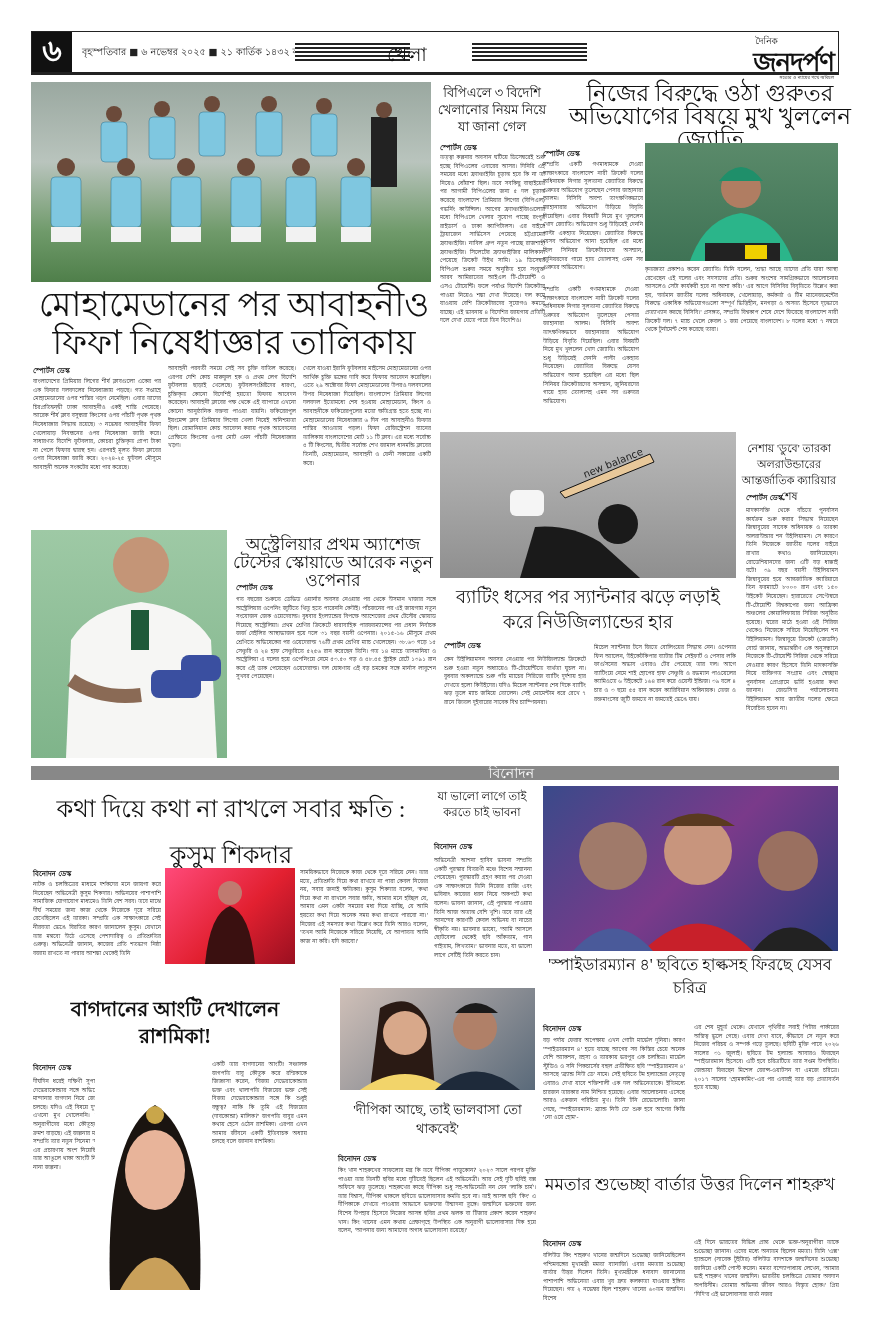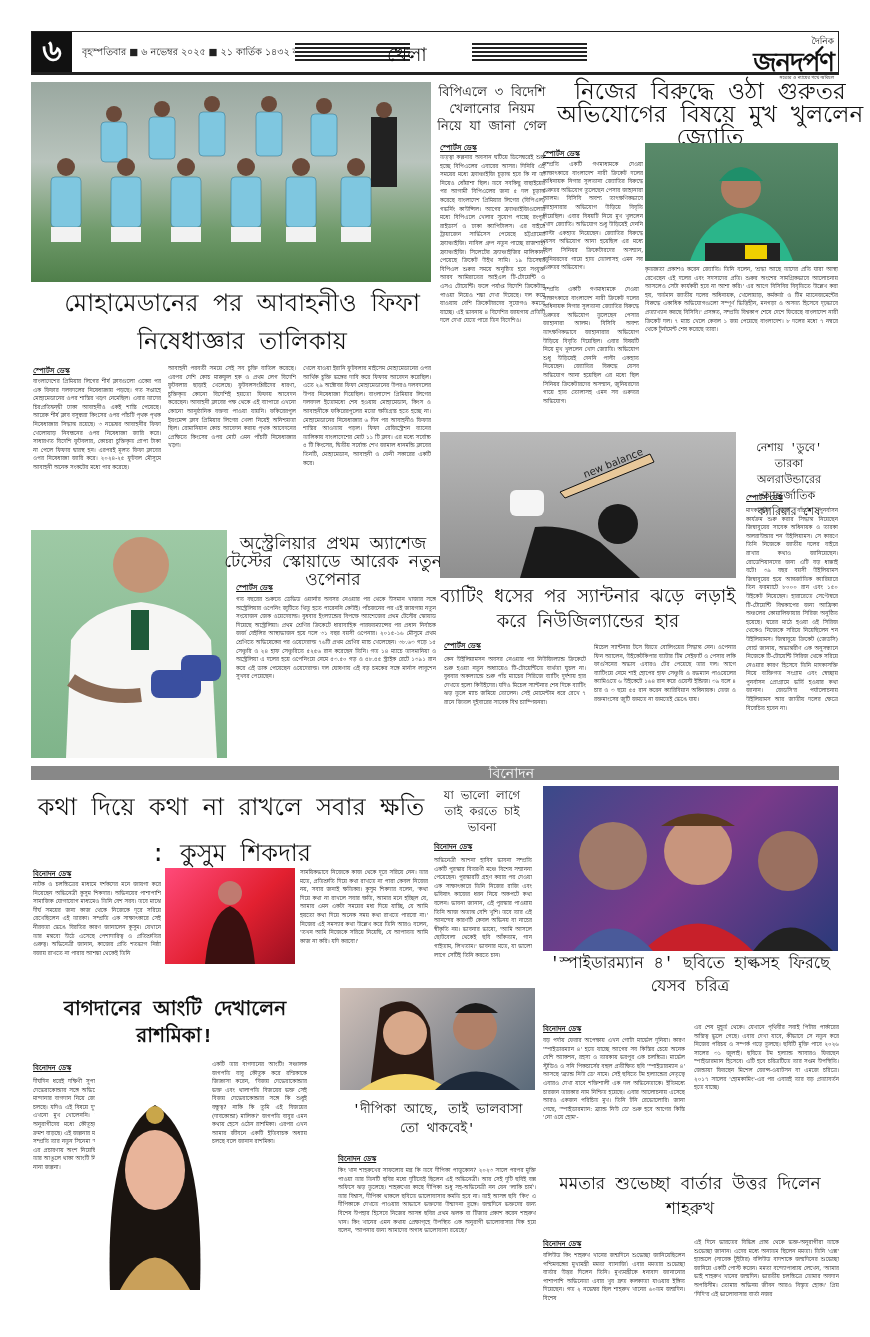--- a/index.html
+++ b/index.html
@@ -5,25 +5,25 @@
 *{box-sizing:border-box;margin:0;padding:0}
 html,body{width:870px;height:1337px;background:#fff;overflow:hidden}
 body{font-family:"DejaVu Sans",sans-serif;color:#111;position:relative}
 .abs{position:absolute}
 .masthead{left:31px;top:31px;width:808px;height:44px;border:1px solid #222;border-bottom:3px solid #222;background:#fff}
 .pagenum{left:0;top:0;width:40px;height:40px;background:#111;color:#fff;font-size:30px;font-weight:bold;display:flex;align-items:center;justify-content:center}
 .dateline{left:50px;top:13px;font-size:9.5px;color:#222;white-space:nowrap}
 .lines{top:11px;height:18px;width:115px;background:repeating-linear-gradient(#222 0 2px,#fff 2px 4px)}
 .section{left:355px;top:8px;font-size:19px;color:#111}
 .logo{right:4px;top:2px;text-align:right}
-.logo .small{font-size:9px;display:block;text-align:right;padding-left:2px}
+.logo .small{font-size:9px;display:block;text-align:left;padding-left:2px}
 .logo .big{font-size:26px;font-weight:bold;color:#111;letter-spacing:-1px;line-height:26px}
 .logo .tag{font-size:4.5px;display:block}
-.headline{font-family:Liberation Mono, monospace;color:#111;text-align:center;line-height:1.2}
-.kicker{font-size:7px;font-weight:bold;text-decoration:underline;color:#111}
+.headline{font-family:Liberation Serif, serif;color:#111;text-align:center;line-height:1.2}
+.kicker{font-size:7px;font-weight:bold;color:#111}
 .body{font-size:5.6px;line-height:8.6px;color:#222;text-align:justify}
 .photo{overflow:hidden}
 .bar{left:31px;top:766px;width:808px;height:14px;background:#888}
 .bar span{position:absolute;right:305px;top:0;font-size:14px;color:#fff;line-height:14px}
 </style>
 </head>
 <body>
 
 <div class="abs masthead">
   <div class="abs pagenum">৬</div>
@@ -91,21 +91,21 @@
     <path d="M45 118 Q60 75 96 70 Q132 75 148 118Z" fill="#2bb58a"></path>
     <circle cx="96" cy="45" r="20" fill="#b07d62"></circle>
     <path d="M74 38 Q96 10 118 38Z" fill="#1f8f6a"></path>
     <rect x="60" y="100" width="75" height="18" fill="#222"></rect>
     <rect x="100" y="102" width="22" height="14" fill="#f0d000"></rect>
   </svg>
 </div>
 <div class="abs body" style="left:543px;top:285px;width:96px;height:140px;overflow:hidden">সম্প্রতি একটি গণমাধ্যমকে দেওয়া সাক্ষাৎকারে বাংলাদেশ নারী ক্রিকেট দলের অধিনায়ক নিগার সুলতানা জ্যোতির বিরুদ্ধে গুরুতর অভিযোগ তুলেছেন পেসার জাহানারা আলম। বিসিবি অবশ্য তাৎক্ষণিকভাবে জাহানারার অভিযোগ উড়িয়ে বিবৃতি দিয়েছিল। এবার বিষয়টি নিয়ে মুখ খুললেন খোদ জ্যোতি। অভিযোগ শুধু উড়িয়েই দেননি পাল্টা একহাত নিয়েছেন। জ্যোতির বিরুদ্ধে যেসব অভিযোগ আনা হয়েছিল এর মধ্যে ছিল সিনিয়র ক্রিকেটারদের অসম্মান, জুনিয়রদের গায়ে হাত তোলাসহ এমন সব গুরুতর অভিযোগ।</div>
 <div class="abs body" style="left:645px;top:265px;width:193px;height:158px;overflow:hidden">কৃতজ্ঞতা প্রকাশও করেন জ্যোতি। তিনি বলেন, 'শ্রদ্ধা আছে তাদের প্রতি যারা আস্থা রেখেছেন এই দলের এবং সদস্যদের প্রতি। শুরুর অংশের সামগ্রিকভাবে আলোচনায় আসলেও সেটা কার্যকরী হবে না আশা করি।' এর আগে বিসিবির বিবৃতিতে উল্লেখ করা হয়, 'বর্তমান জাতীয় দলের অধিনায়ক, খেলোয়াড়, কর্মকর্তা ও টিম ম্যানেজমেন্টের বিরুদ্ধে একাধিক অভিযোগগুলো সম্পূর্ণ ভিত্তিহীন, মনগড়া ও অসত্য হিসেবে দৃঢ়ভাবে প্রত্যাখ্যান করছে বিসিবি।' প্রসঙ্গত, সম্প্রতি বিশ্বকাপ শেষে দেশে ফিরেছে বাংলাদেশ নারী ক্রিকেট দল। ৭ ম্যাচ খেলে কেবল ১ জয় পেয়েছে বাংলাদেশ। ৮ দলের মধ্যে ৭ নম্বরে থেকে টুর্নামেন্ট শেষ করেছে তারা।</div>
 
-<div class="abs headline" style="left:42px;top:286px;width:400px;font-size:24px;line-height:38px">মোহামেডানের পর আবাহনীও ফিফা নিষেধাজ্ঞার তালিকায়</div>
+<div class="abs headline" style="left:34px;top:286px;width:400px;font-size:34px;line-height:38px">মোহামেডানের পর আবাহনীও ফিফা নিষেধাজ্ঞার তালিকায়</div>
 <div class="abs kicker" style="left:33px;top:365px">স্পোর্টস ডেস্ক</div>
 <div class="abs body" style="left:33px;top:377px;width:128px;height:150px;overflow:hidden">বাংলাদেশের প্রিমিয়ার লিগের শীর্ষ ক্লাবগুলো একের পর এক ফিফার দলবদলের নিষেধাজ্ঞায় পড়ছে। গত সপ্তাহে মোহামেডানের ওপর শাস্তির খড়্গ নেমেছিল। এবার তাদের চিরপ্রতিদ্বন্দ্বী ঢাকা আবাহনীও একই শাস্তি পেয়েছে। আরেক শীর্ষ ক্লাব বসুন্ধরা কিংসের ওপর পাঁচটি পৃথক পৃথক নিষেধাজ্ঞার সিদ্ধান্ত রয়েছে। ৩ নভেম্বর আবাহনীর ফিফা খেলোয়াড় নিবন্ধনের ওপর নিষেধাজ্ঞা জারি করে। সাধারণত বিদেশি ফুটবলার, কোচরা চুক্তিকৃত প্রাপ্য টাকা না পেলে ফিফার দ্বারস্থ হন। এরপরই মূলত ফিফা ক্লাবের ওপর নিষেধাজ্ঞা জারি করে। ২০২৪-২৫ ফুটবল মৌসুমে আবাহনী অনেক সংকটের মধ্যে পার করেছে।</div>
 <div class="abs body" style="left:168px;top:364px;width:128px;height:163px;overflow:hidden">আবাহনী পরবর্তী সময়ে সেই সব চুক্তি বাতিল করেছে। এরপর দেশি কোচ মারুফুল হক ও প্রথম লেগ বিদেশি ফুটবলার ছাড়াই খেলেছে। ফুটবলসংশ্লিষ্টদের ধারণা, চুক্তিকৃত কোনো বিদেশিই হয়তো ফিফায় আবেদন করেছেন। আবাহনী ক্লাবের পক্ষ থেকে এই ব্যাপারে এখনো কোনো আনুষ্ঠানিক বক্তব্য পাওয়া যায়নি। ফকিরেরপুল ইয়ংমেন্স ক্লাব প্রিমিয়ার লিগের খেলা নিয়েই অনিশ্চয়তা ছিল। রোমানিয়ান কোচ আবেদন করায় পৃথক আবেদনের প্রেক্ষিতে কিংসের ওপর মোট এমন পাঁচটি নিষেধাজ্ঞার খড়্গ।</div>
 <div class="abs body" style="left:303px;top:364px;width:128px;height:163px;overflow:hidden">খেলে যাওয়া ইরানি ফুটবলার মাইসেম মোহামেডানের ওপর আর্থিক চুক্তি ভঙ্গের দাবি করে ফিফায় আবেদন করেছিল। এতে ২৯ অক্টোবর ফিফা মোহামেডানের উপরও দলবদলের উপর নিষেধাজ্ঞা দিয়েছিল। বাংলাদেশ প্রিমিয়ার লিগের দলবদল ইতোমধ্যে শেষ হওয়ায় মোহামেডান, কিংস ও আবাহনীকে ফকিরেরপুলের মতো ক্ষতিগ্রস্ত হতে হচ্ছে না। মোহামেডানের নিষেধাজ্ঞার ৬ দিন পর আবাহনীও ফিফার শাস্তির আওতায় পড়ল। ফিফা রেজিস্ট্রেশন ব্যানের তালিকায় বাংলাদেশের মোট ১১ টি ক্লাব। এর মধ্যে সর্বোচ্চ ৫ টি কিংসের, দ্বিতীয় সর্বোচ্চ শেখ জামাল ধানমন্ডি ক্লাবের তিনটি, মোহামেডান, আবাহনী ও ফেনী সকারের একটি করে।</div>
 
 <div class="abs photo" style="left:31px;top:530px;width:196px;height:228px;background:linear-gradient(180deg,#9ec9a5,#7fb48a)">
   <svg width="196" height="228">
     <circle cx="110" cy="35" r="28" fill="#c49577"></circle>
     <path d="M35 228 L40 110 Q60 78 110 72 Q160 78 180 110 L186 228Z" fill="#f6f6f4"></path>
     <rect x="100" y="80" width="18" height="40" fill="#1f5a3a"></rect>

